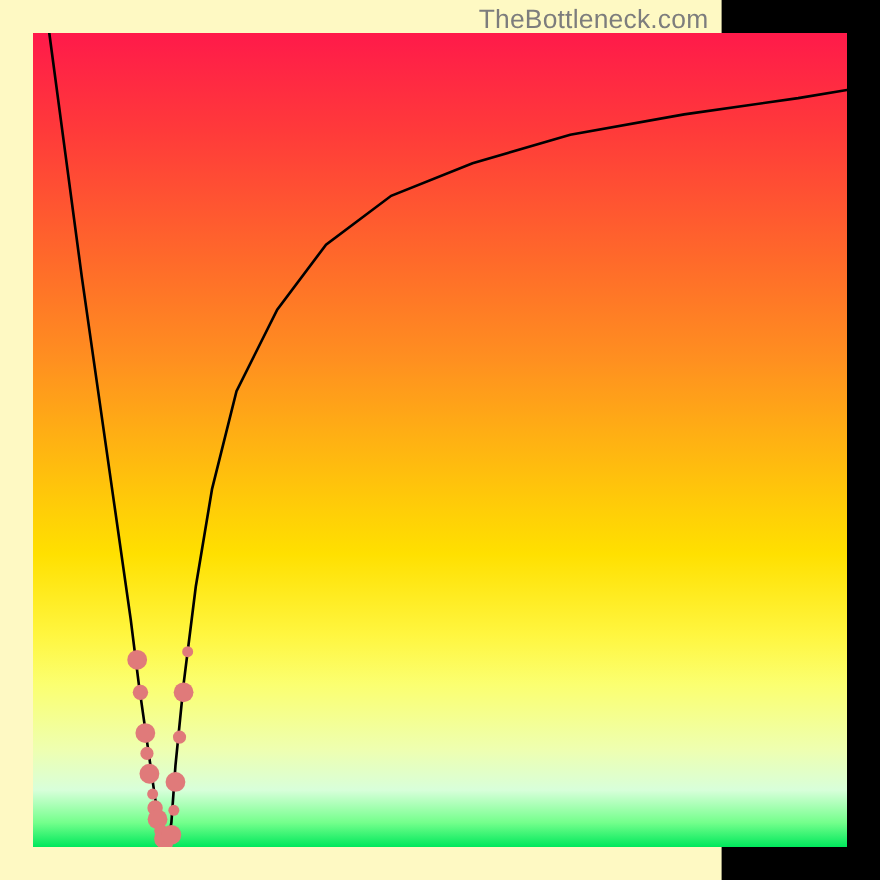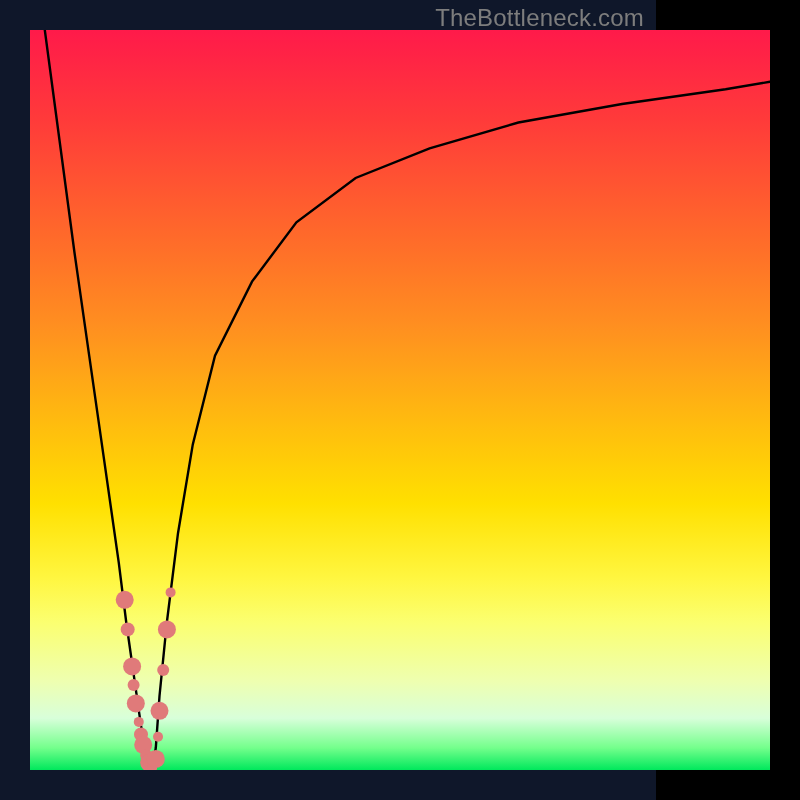--- a/index.html
+++ b/index.html
@@ -1,21 +1,21 @@
 <!DOCTYPE html>
 <html><head>
 <meta charset="utf-8">
 <style>
   * { margin: 0; padding: 0; box-sizing: border-box; }
   html, body { width: 800px; height: 800px; overflow: hidden; background: #000; }
   .frame {
     position: relative;
     width: 656px;
     height: 800px;
-    background: #0f172a;
+    background: #fef9c3;
   }
   .plot-area {
     position: absolute;
     top: 30px;
     left: 30px;
     width: 740px;
     height: 740px;
     background: linear-gradient(to bottom,
       #ff1a4a 0%,
       #ff3a3a 12%,

